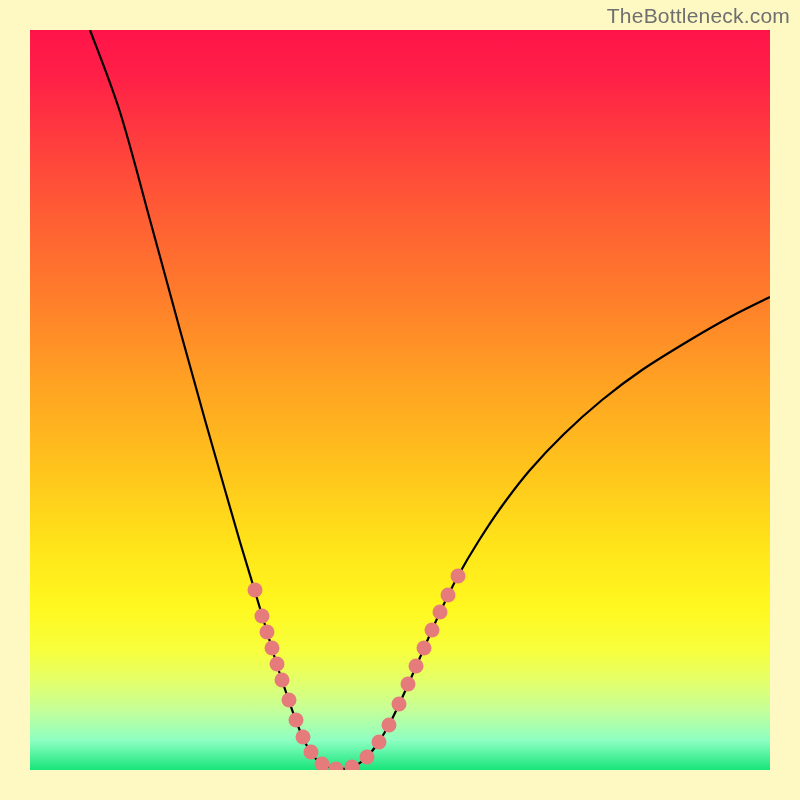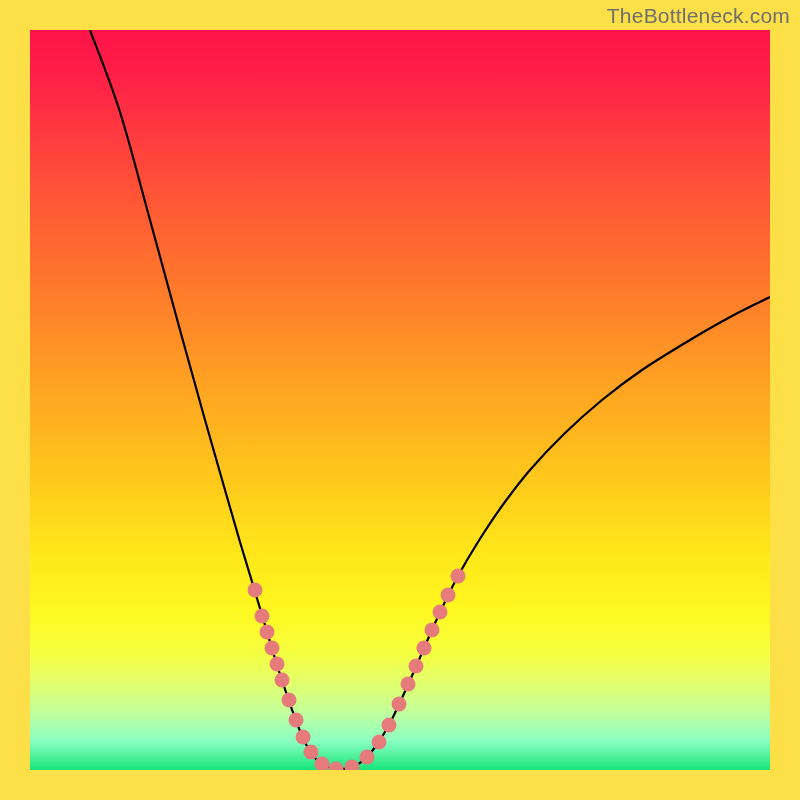--- a/index.html
+++ b/index.html
@@ -10,21 +10,21 @@
     overflow: hidden;
     background: #000;
     font-family: Arial, Helvetica, sans-serif;
   }
   .frame {
     position: absolute;
     top: 0;
     left: 0;
     width: 800px;
     height: 800px;
-    background: #fde047;
+    background: #fef9c3;
   }
   .plot-area {
     position: absolute;
     top: 30px;
     left: 30px;
     width: 740px;
     height: 740px;
     overflow: hidden;
   }
   .gradient {

